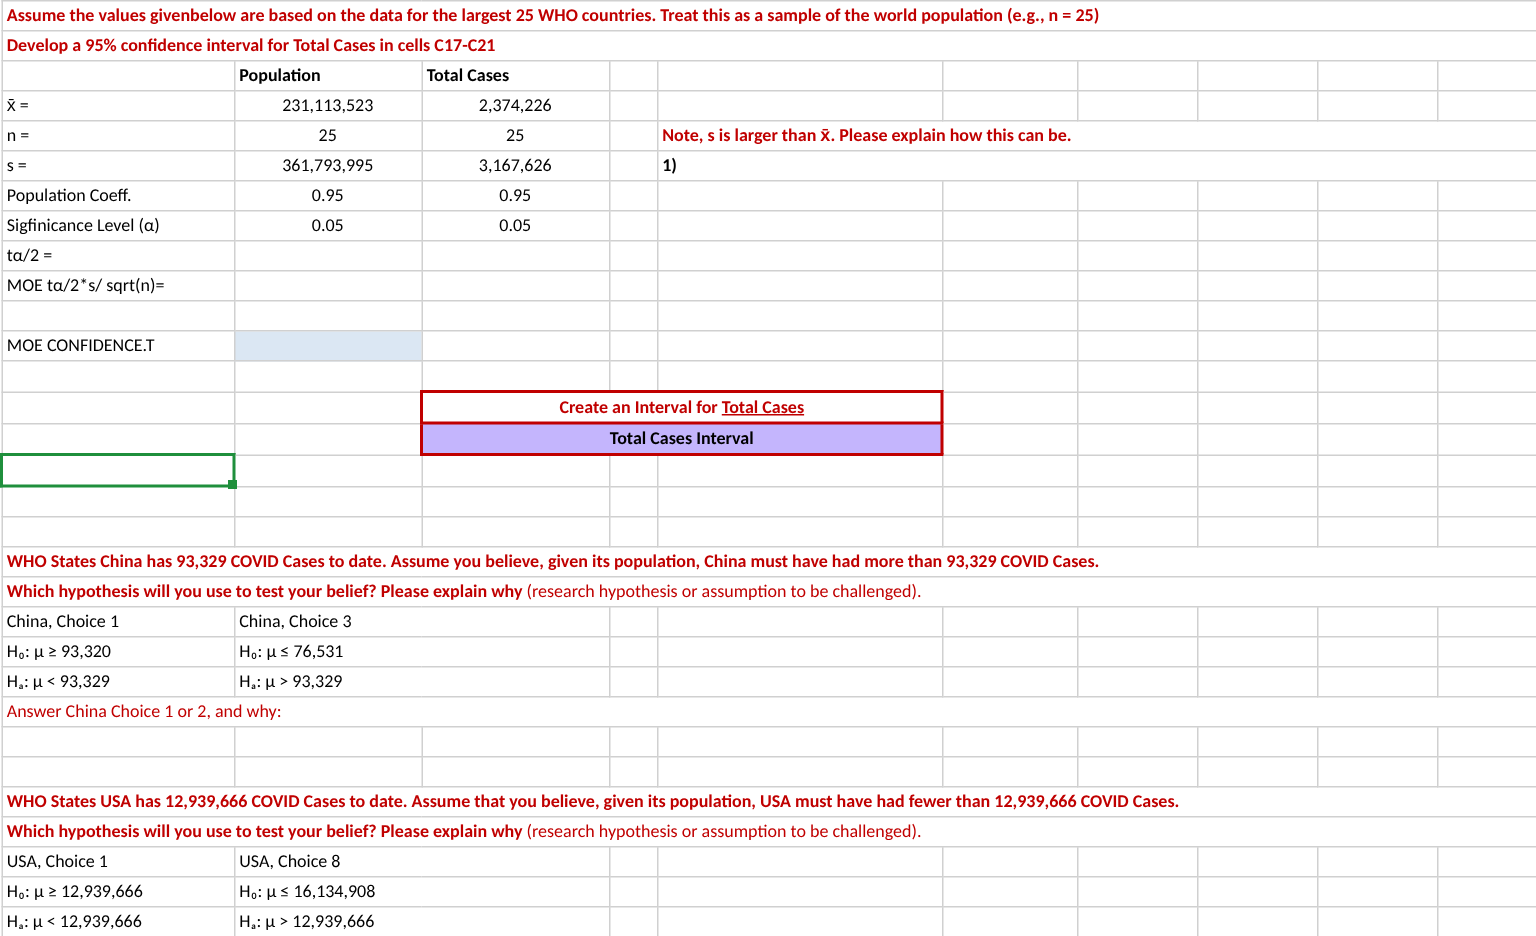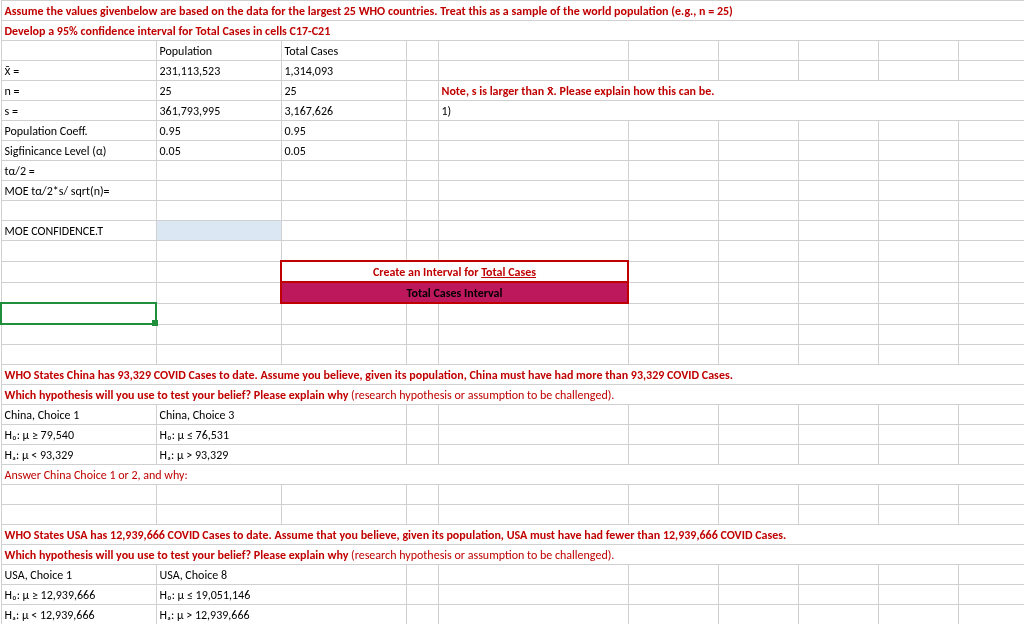--- a/index.html
+++ b/index.html
@@ -28,22 +28,22 @@
   col.c-c { width: 125px; }
   col.c-d { width: 32px; }
   col.c-e { width: 190px; }
   col.c-f { width: 90px; }
   col.c-g { width: 80px; }
   col.c-h { width: 80px; }
   col.c-i { width: 80px; }
   col.c-j { width: 70px; }
 
   .rbold { color: #c00000; font-weight: bold; }
-  .bbold { font-weight: normal; }
-  .ar { text-align: left; }
+  .bbold { font-weight: bold; }
+  .ar { text-align: center; }
 
   .box-blue { background: #dbe7f3; }
   .sel {
     border: 2px solid #1f8f3c !important;
     position: relative;
   }
   .sel::after {
     content: "";
     position: absolute;
     right: -3px;
@@ -59,21 +59,21 @@
     font-weight: bold;
     color: #c00000;
   }
   .red-box-sub {
     border-left: 2px solid #c00000 !important;
     border-right: 2px solid #c00000 !important;
     border-bottom: 2px solid #c00000 !important;
     text-align: center;
     font-weight: bold;
   }
-  .hl-yellow { background: #be185d; margin-top: 29px; }
+  .hl-yellow { background: #c4b5fd; margin-top: 29px; }
   .underline { text-decoration: underline; }
 </style>
 </head>
 <body>
 
 <table>
 <colgroup>
   <col class="c-a">
       <col class="c-b">
       <col class="c-c">
@@ -100,21 +100,21 @@
         <td></td>
         <td></td>
         <td></td>
         <td></td>
         <td></td>
         <td></td>
 </tr>
 <tr>
   <td>x̄ =</td>
   <td class="ar">231,113,523</td>
-  <td class="ar">1,314,093</td>
+  <td class="ar">2,374,226</td>
   <td></td>
         <td></td>
         <td></td>
         <td></td>
         <td></td>
         <td></td>
         <td></td>
 </tr>
 <tr>
   <td>n =</td>
@@ -286,21 +286,21 @@
   <td colspan="2">China, Choice 3</td>
   <td></td>
         <td></td>
         <td></td>
         <td></td>
         <td></td>
         <td></td>
         <td></td>
 </tr>
 <tr>
-  <td>H₀:  μ ≥ 79,540</td>
+  <td>H₀:  μ ≥ 93,320</td>
   <td colspan="2">H₀:  μ ≤ 76,531</td>
   <td></td>
         <td></td>
         <td></td>
         <td></td>
         <td></td>
         <td></td>
         <td></td>
 </tr>
 <tr>
@@ -356,21 +356,21 @@
   <td></td>
         <td></td>
         <td></td>
         <td></td>
         <td></td>
         <td></td>
         <td></td>
 </tr>
 <tr>
   <td>H₀:  μ ≥ 12,939,666</td>
-  <td colspan="2">H₀:  μ ≤ 19,051,146</td>
+  <td colspan="2">H₀:  μ ≤ 16,134,908</td>
   <td></td>
         <td></td>
         <td></td>
         <td></td>
         <td></td>
         <td></td>
         <td></td>
 </tr>
 <tr>
   <td>Hₐ:  μ &lt; 12,939,666</td>

